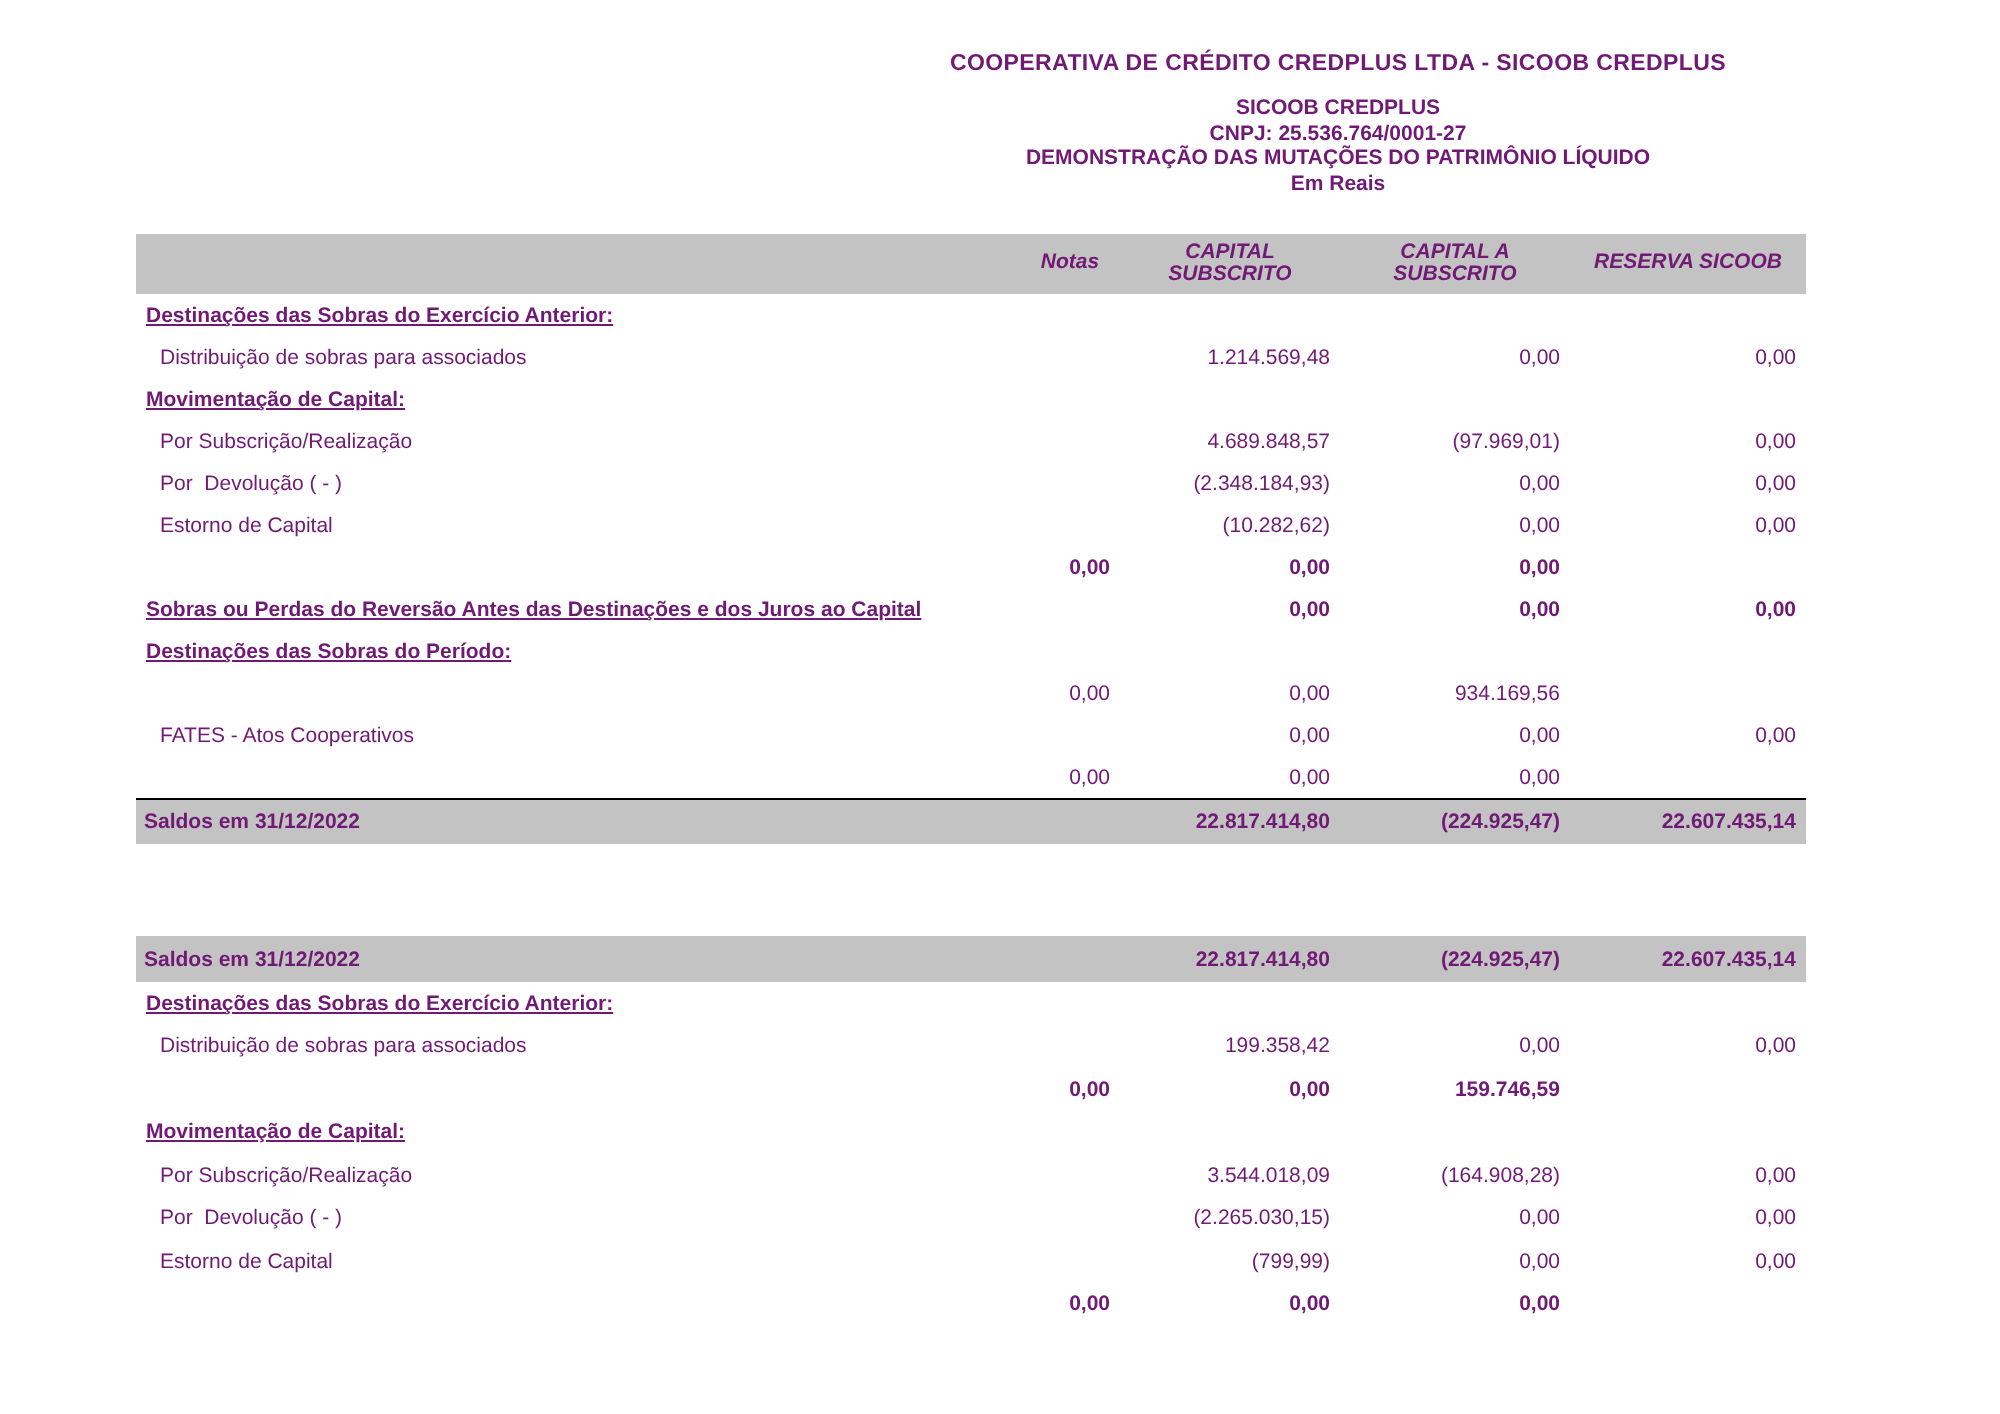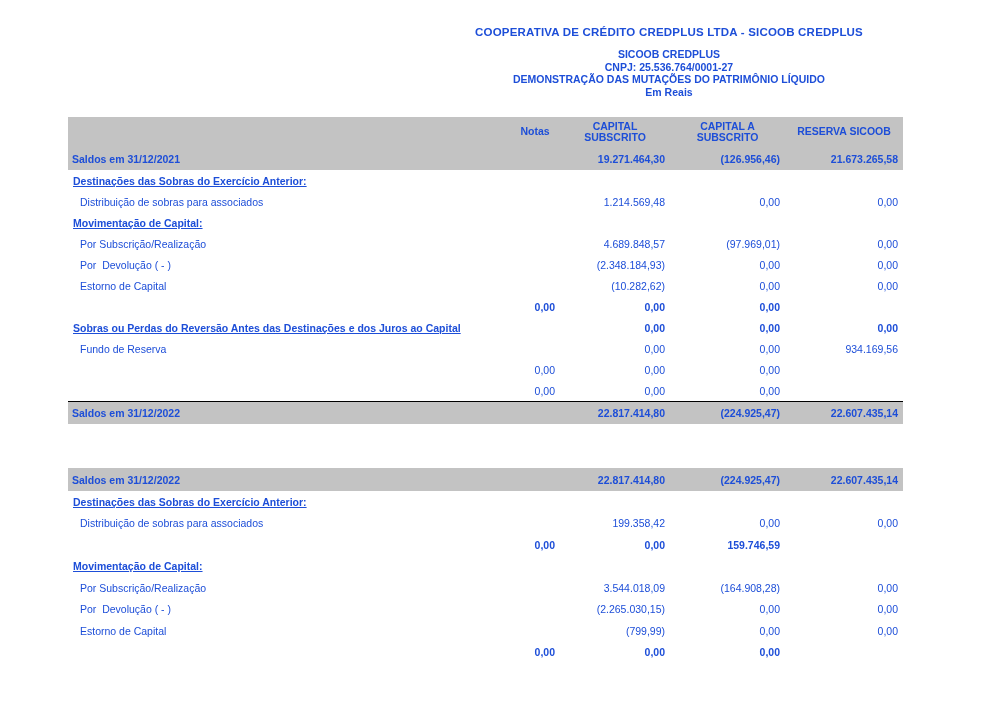--- a/index.html
+++ b/index.html
@@ -3,21 +3,21 @@
 <meta charset="utf-8">
 <style>
   * { margin: 0; padding: 0; box-sizing: border-box; }
   html, body { background: #ffffff; }
   .page {
     position: relative;
     width: 1000px;
     height: 672px;
     background: #ffffff;
     font-family: "Liberation Sans", sans-serif;
-    color: #1d4ed8;
+    color: #701a75;
     overflow: hidden;
   }
 
   
   .report-header {
     position: absolute;
     left: 336px;
     top: 26px;
     width: 666px;
     text-align: center;
@@ -47,20 +47,21 @@
   .thead, .row {
     display: grid;
     grid-template-columns: 442px 50px 110px 115px 118px;
     align-items: center;
   }
 
   .thead {
     height: 30px;
     background: var(--row-highlight, #c3c3c3);
     font-weight: bold;
+    font-style: italic;
   }
   .thead .th {
     text-align: center;
     line-height: 11.5px;
     padding: 0 2px;
   }
 
   .row { height: 21px; }
   .table-2 .row { height: 21.5px; }
 
@@ -110,27 +111,20 @@
 
   <div class="table table-1">
     <div class="thead">
       <div class="label-cell"></div>
       <div class="th notas-cell">Notas</div>
       <div class="th">CAPITAL SUBSCRITO</div>
       <div class="th">CAPITAL A SUBSCRITO</div>
       <div class="th">RESERVA SICOOB</div>
     </div>
     <div class="rows">
-        <div class="row kind-balance">
-    <div class="label-cell">Saldos em 31/12/2021</div>
-    <div class="notas-cell"></div>
-    <div class="value-cell">19.271.464,30</div>
-    <div class="value-cell">(126.956,46)</div>
-    <div class="value-cell">21.673.265,58</div>
-  </div>
         <div class="row kind-section">
     <div class="label-cell">Destinações das Sobras do Exercício Anterior:</div>
     <div class="notas-cell"></div>
     <div class="value-cell"></div>
     <div class="value-cell"></div>
     <div class="value-cell"></div>
   </div>
         <div class="row kind-detail">
     <div class="label-cell">Distribuição de sobras para associados</div>
     <div class="notas-cell"></div>
@@ -172,28 +166,35 @@
     <div class="value-cell">0,00</div>
     <div class="value-cell">0,00</div>
   </div>
         <div class="row kind-section-values">
     <div class="label-cell">Sobras ou Perdas do Reversão Antes das Destinações e dos Juros ao Capital</div>
     <div class="notas-cell"></div>
     <div class="value-cell">0,00</div>
     <div class="value-cell">0,00</div>
     <div class="value-cell">0,00</div>
   </div>
-        <div class="row kind-detail">
-    <div class="label-cell">Fundo de Reserva</div>
+        <div class="row kind-section">
+    <div class="label-cell">Destinações das Sobras do Período:</div>
+    <div class="notas-cell"></div>
+    <div class="value-cell"></div>
+    <div class="value-cell"></div>
+    <div class="value-cell"></div>
+  </div>
+        <div class="row kind-detail">
     <div class="notas-cell"></div>
     <div class="value-cell">0,00</div>
     <div class="value-cell">0,00</div>
     <div class="value-cell">934.169,56</div>
   </div>
         <div class="row kind-detail">
+    <div class="label-cell">FATES - Atos Cooperativos</div>
     <div class="notas-cell"></div>
     <div class="value-cell">0,00</div>
     <div class="value-cell">0,00</div>
     <div class="value-cell">0,00</div>
   </div>
         <div class="row kind-detail">
     <div class="notas-cell"></div>
     <div class="value-cell">0,00</div>
     <div class="value-cell">0,00</div>
     <div class="value-cell">0,00</div>

